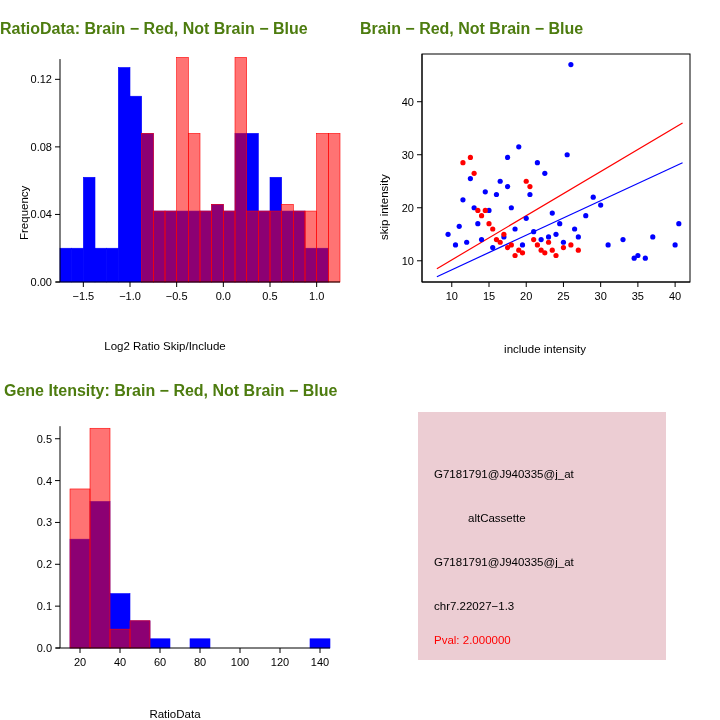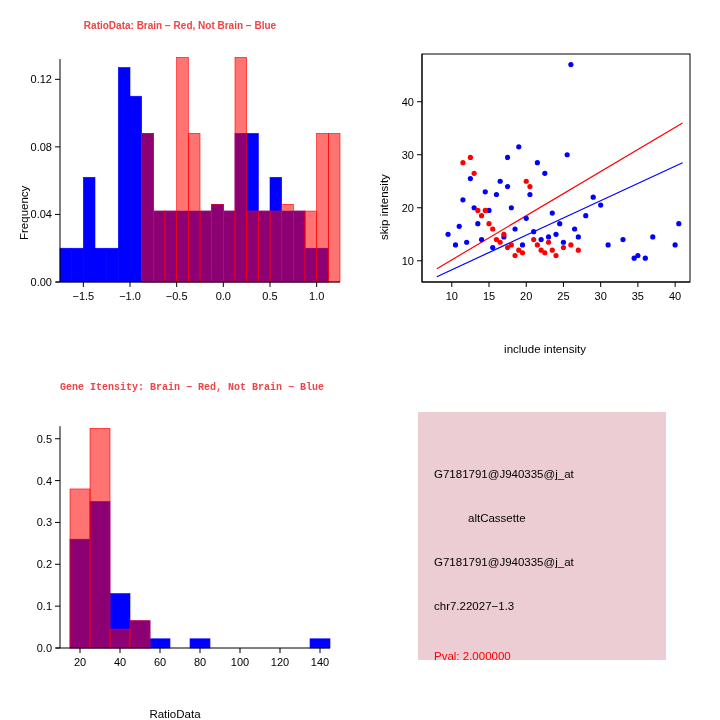--- a/index.html
+++ b/index.html
@@ -6,23 +6,23 @@
   body{
     width:720px;height:720px;
     background:#ffffff;
     font-family:"Liberation Sans", sans-serif;
     position:relative;
     overflow:hidden;
   }
   .panel{position:absolute;}
   .ttl{
     font-weight:bold;
-    font-size:10px;
-    color:#ef4444;
-    text-align:center;
+    font-size:16px;
+    color:#4d7c0f;
+    text-align:left;
     white-space:nowrap;
   }
   .axlabel{font-size:11.5px;color:#000;text-align:center;white-space:nowrap;}
   .axlabel.vert{
     transform:rotate(-90deg);
     transform-origin:left top;
     position:absolute;
   }
   svg{display:block;}
   text{font-family:"Liberation Sans", sans-serif;}
@@ -100,24 +100,26 @@
       <line x1="60" y1="250" x2="60" y2="27.066666666666663" stroke="#000" stroke-width="1"></line>
       <line x1="60" y1="250" x2="55" y2="250" stroke="#000" stroke-width="1"></line>
       <text x="52" y="254" text-anchor="end" font-size="11" fill="#000">0.00</text>
       <line x1="60" y1="182.44444444444446" x2="55" y2="182.44444444444446" stroke="#000" stroke-width="1"></line>
       <text x="52" y="186.44444444444446" text-anchor="end" font-size="11" fill="#000">0.04</text>
       <line x1="60" y1="114.88888888888889" x2="55" y2="114.88888888888889" stroke="#000" stroke-width="1"></line>
       <text x="52" y="118.88888888888889" text-anchor="end" font-size="11" fill="#000">0.08</text>
       <line x1="60" y1="47.33333333333334" x2="55" y2="47.33333333333334" stroke="#000" stroke-width="1"></line>
       <text x="52" y="51.33333333333334" text-anchor="end" font-size="11" fill="#000">0.12</text>
     </svg>
+  <div class="axlabel" style="position:absolute;left:0;top:340px;width:330px;">Log2 Ratio Skip/Include</div>
   <div class="axlabel vert" style="left:18px;top:240px;">Frequency</div>
 </div>
 
 <div class="panel" style="left:360px;top:0;width:360px;height:360px;">
+  <div class="ttl" style="left:0;top:20px;width:360px;position:absolute;">Brain − Red, Not Brain − Blue</div>
   <svg id="svg-scatter" width="360" height="320" style="position:absolute;left:0;top:32px;">
       <rect x="62" y="22" width="268" height="228" fill="none" stroke="#000" stroke-width="1"></rect>
       <line x1="76.88888888888889" y1="236.74418604651163" x2="322.55555555555554" y2="90.93023255813952" stroke="#ff0000" stroke-width="1.2"></line>
       <line x1="76.88888888888889" y1="244.69767441860466" x2="322.55555555555554" y2="130.69767441860463" stroke="#0000ff" stroke-width="1.2"></line>
       <circle cx="88.05555555555556" cy="202.27906976744185" r="2.6" fill="#0000ff"></circle>
       <circle cx="95.5" cy="212.88372093023256" r="2.6" fill="#0000ff"></circle>
       <circle cx="99.22222222222223" cy="194.32558139534885" r="2.6" fill="#0000ff"></circle>
       <circle cx="106.66666666666666" cy="210.2325581395349" r="2.6" fill="#0000ff"></circle>
       <circle cx="114.11111111111111" cy="175.7674418604651" r="2.6" fill="#0000ff"></circle>
       <circle cx="117.83333333333334" cy="191.67441860465115" r="2.6" fill="#0000ff"></circle>
@@ -213,21 +215,21 @@
       <line x1="62" y1="122.74418604651163" x2="57" y2="122.74418604651163" stroke="#000" stroke-width="1"></line>
       <text x="54" y="126.74418604651163" text-anchor="end" font-size="11" fill="#000">30</text>
       <line x1="62" y1="69.72093023255815" x2="57" y2="69.72093023255815" stroke="#000" stroke-width="1"></line>
       <text x="54" y="73.72093023255815" text-anchor="end" font-size="11" fill="#000">40</text>
     </svg>
   <div class="axlabel" style="position:absolute;left:20px;top:343px;width:330px;">include intensity</div>
   <div class="axlabel vert" style="left:18px;top:240px;">skip intensity</div>
 </div>
 
 <div class="panel" style="left:0;top:360px;width:360px;height:360px;">
-  <div class="ttl" style="left:20px;top:22px;width:344px;position:absolute;font-family:Liberation Mono, monospace;">Gene Itensity: Brain − Red, Not Brain − Blue</div>
+  <div class="ttl" style="left:4px;top:22px;width:344px;position:absolute;">Gene Itensity: Brain − Red, Not Brain − Blue</div>
   <svg id="svg-intensity" width="360" height="300" style="position:absolute;left:0;top:48px;">
       <rect x="70" y="131.1851851851852" width="20" height="108.81481481481481" fill="#0000ff" fill-opacity="1" stroke="#0000ff" stroke-width="0.6"></rect>
       <rect x="90" y="93.51851851851853" width="20" height="146.48148148148147" fill="#0000ff" fill-opacity="1" stroke="#0000ff" stroke-width="0.6"></rect>
       <rect x="110" y="185.5925925925926" width="20" height="54.40740740740739" fill="#0000ff" fill-opacity="1" stroke="#0000ff" stroke-width="0.6"></rect>
       <rect x="130" y="212.7962962962963" width="20" height="27.203703703703695" fill="#0000ff" fill-opacity="1" stroke="#0000ff" stroke-width="0.6"></rect>
       <rect x="150" y="230.7925925925926" width="20" height="9.207407407407402" fill="#0000ff" fill-opacity="1" stroke="#0000ff" stroke-width="0.6"></rect>
       <rect x="190" y="230.7925925925926" width="20" height="9.207407407407402" fill="#0000ff" fill-opacity="1" stroke="#0000ff" stroke-width="0.6"></rect>
       <rect x="310" y="230.7925925925926" width="20" height="9.207407407407402" fill="#0000ff" fill-opacity="1" stroke="#0000ff" stroke-width="0.6"></rect>
       <rect x="70" y="80.96296296296296" width="20" height="159.03703703703704" fill="#ff0000" fill-opacity="0.55" stroke="#ff0000" stroke-width="0.6"></rect>
       <rect x="90" y="20.27777777777777" width="20" height="219.72222222222223" fill="#ff0000" fill-opacity="0.55" stroke="#ff0000" stroke-width="0.6"></rect>
@@ -264,14 +266,14 @@
     </svg>
   <div class="axlabel" style="position:absolute;left:10px;top:348px;width:330px;">RatioData</div>
 
 </div>
 
 <div class="infobox" style="left:418px;top:412px;width:248px;height:248px;">
   <div class="infoline" style="left:16px;top:56px;">G7181791@J940335@j_at</div>
   <div class="infoline" style="left:16px;top:100px;margin-left:34px;">altCassette</div>
   <div class="infoline" style="left:16px;top:144px;">G7181791@J940335@j_at</div>
   <div class="infoline" style="left:16px;top:188px;">chr7.22027−1.3</div>
-  <div class="infoline pval" style="left:16px;top:238px;">Pval: 2.000000</div>
+  <div class="infoline pval" style="left:16px;top:222px;">Pval: 2.000000</div>
 </div>
 
 </body></html>

